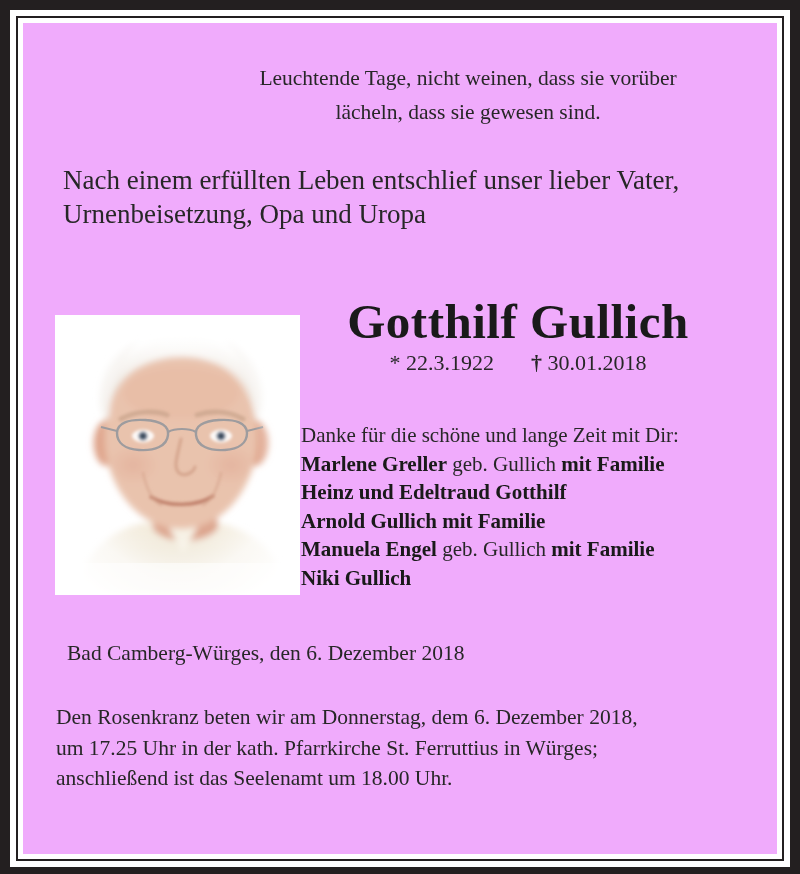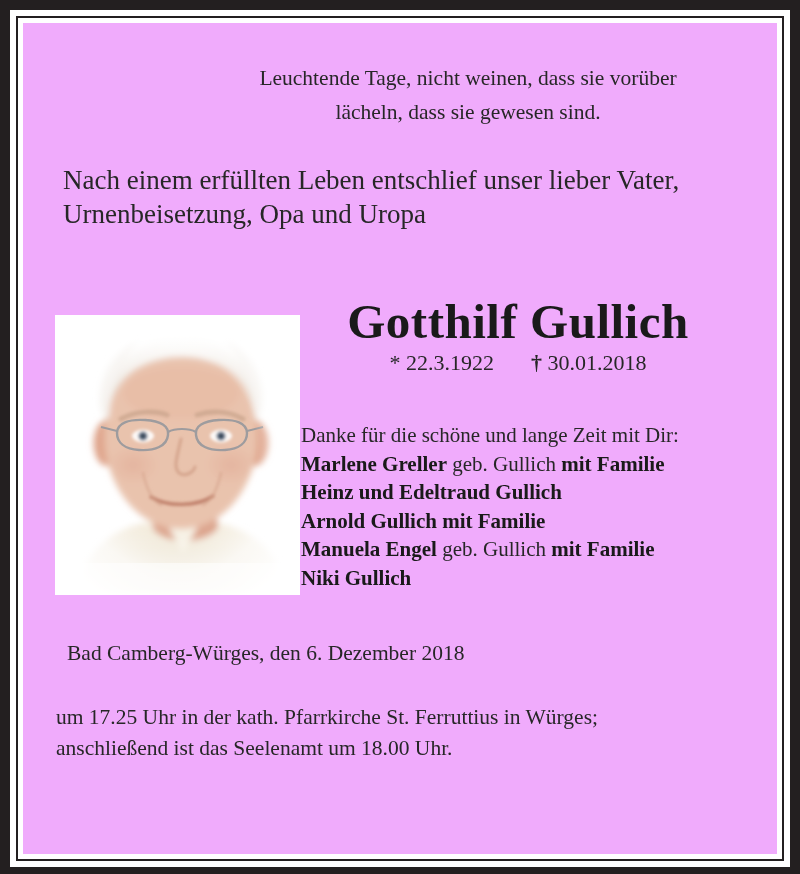--- a/index.html
+++ b/index.html
@@ -276,36 +276,37 @@
           <span class="dagger">†</span>
           <span>30.01.2018</span>
         </div>
 
         <div class="family">
           <div class="thanks">Danke für die schöne und lange Zeit mit Dir:</div>
           <div>
             <span class="fam-line">Marlene Greller</span><span class="reg"> geb. Gullich </span><span class="fam-line">mit Familie</span>
           </div>
           <div>
-            <span class="fam-line">Heinz und Edeltraud Gullich</span><span class="reg"></span><span class="fam-line"></span>
+            <span class="fam-line">Heinz und Edeltraud Gotthilf</span><span class="reg"></span><span class="fam-line"></span>
           </div>
           <div>
             <span class="fam-line">Arnold Gullich mit Familie</span><span class="reg"></span><span class="fam-line"></span>
           </div>
           <div>
             <span class="fam-line">Manuela Engel</span><span class="reg"> geb. Gullich </span><span class="fam-line">mit Familie</span>
           </div>
           <div>
             <span class="fam-line">Niki Gullich</span><span class="reg"></span><span class="fam-line"></span>
           </div>
         </div>
 
         <div class="place-date">Bad Camberg-Würges, den 6. Dezember 2018</div>
 
         <div class="service">
+          <div>Den Rosenkranz beten wir am Donnerstag, dem 6. Dezember 2018,</div>
           <div>um 17.25 Uhr in der kath. Pfarrkirche St. Ferruttius in Würges;</div>
           <div>anschließend ist das Seelenamt um 18.00 Uhr.</div>
         </div>
 
       </div>
     </div>
   </div>
 </div>
 
 </body></html>

